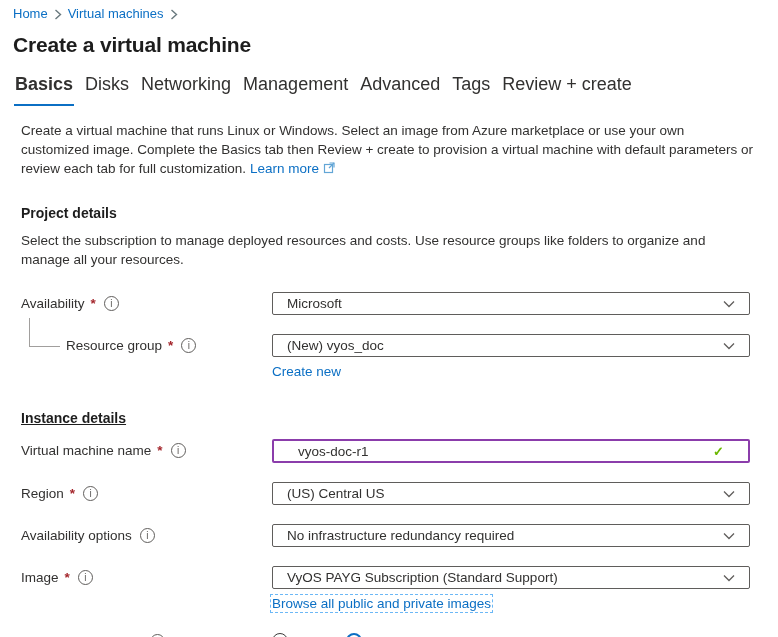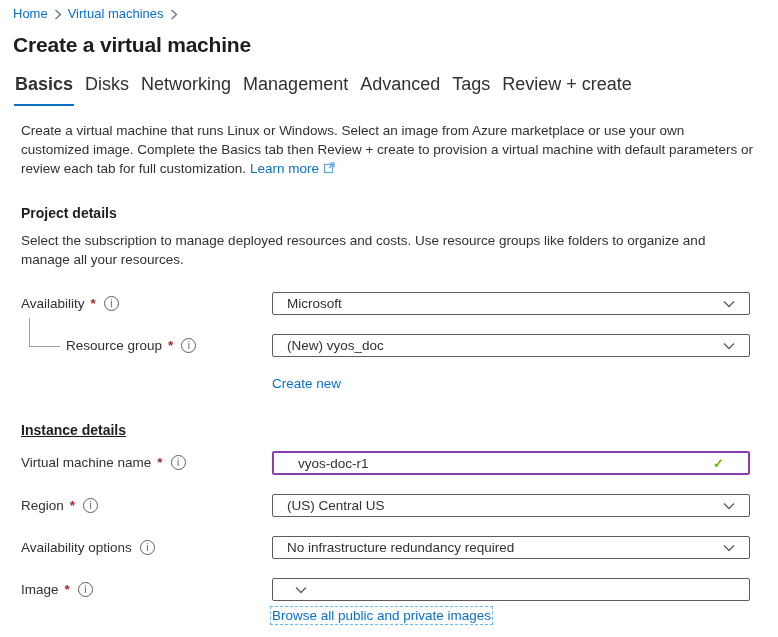--- a/index.html
+++ b/index.html
@@ -54,21 +54,21 @@
     display:flex; align-items:center; justify-content:space-between;
     padding:0 14px; background:#fff; cursor:pointer; font-size:13.5px;
   }
   .chev { display:inline-flex; flex:0 0 auto; margin-left:8px; }
 
   .connector {
     position:absolute; left:8px; top:26px; width:31px; height:29px;
     border-left:1px solid #a19f9d; border-bottom:1px solid #a19f9d;
   }
 
-  .create-new { display:inline-block; margin-top:19px; font-size:13.5px; }
+  .create-new { display:inline-block; margin-top:7px; font-size:13.5px; }
 
   .text-field {
     height:24px; width:478px; border:2px solid #8b3dab; border-radius:2px;
     display:flex; align-items:center; padding:0 24px; background:#fff;
   }
   .text-field input {
     border:none; outline:none; flex:1 1 auto; font:inherit; color:#323130; padding:0; background:transparent;
   }
   .valid-check { color:#6bb700; font-size:13px; font-weight:bold; flex:0 0 auto; }
   .valid-check::before { content:"✓"; }
@@ -229,20 +229,21 @@
     </div>
 
     <div class="frow">
       <div class="flabel">
         <span>Image</span>
         <span class="req">*</span>
         <span class="info-icon"></span>
       </div>
       <div class="fcontrol">
         <div class="select">
+          <span>VyOS PAYG Subscription (Standard Support)</span>
           <span class="chev">
             <svg width="12" height="8" viewBox="0 0 12 8">
                 <path d="M1 1.5 L6 6.5 L11 1.5" fill="none" stroke="#605e5c" stroke-width="1.3"></path>
               </svg>
           </span>
         </div>
         <a class="link browse-link">Browse all public and private images</a>
       </div>
     </div>
 

